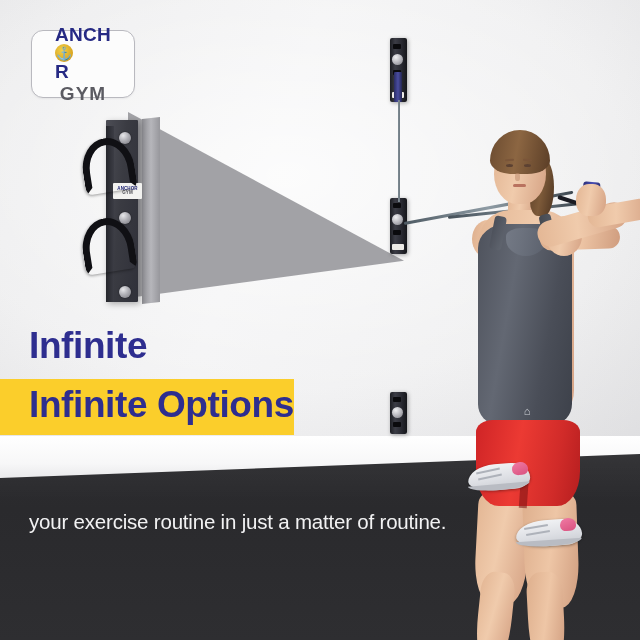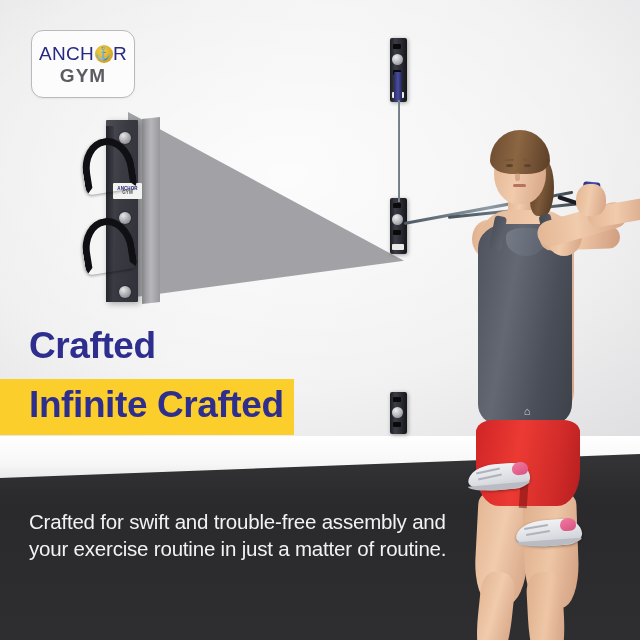--- a/index.html
+++ b/index.html
@@ -415,26 +415,27 @@
     border: 1px solid #b9b9bf;
     border-radius: 12px;
     display: flex;
     flex-direction: column;
     align-items: center;
     justify-content: center;
     box-shadow: 0 1px 2px rgba(0,0,0,0.05);
   }
   .logo-line1 {
     font-size: 19px;
-    font-weight: normal;
+    font-weight: bold;
     color: #262a84;
     letter-spacing: 0.3px;
     line-height: 1;
     display: flex;
-    align-items: flex-end;
+    align-items: flex-start;
+    flex-direction: column;
   }
   .anchor-o {
     display: inline-flex;
     align-items: center;
     justify-content: center;
     width: 18px; height: 18px;
     border-radius: 50%;
     background: radial-gradient(circle at 40% 35%, #f2d14a 0%, #d8a41f 70%, #a87d12 100%);
     color: #1d2275;
     font-size: 13px;
@@ -595,22 +596,21 @@
 
   <div class="logo-box">
     <div class="logo-line1">
       <span>ANCH</span>
       <span class="anchor-o">⚓</span>
       <span>R</span>
     </div>
     <div class="logo-line2">GYM</div>
   </div>
 
-  <div class="headline1">Crafted</div>
+  <div class="headline1">Infinite</div>
   <div class="hl-band"></div>
-  <div class="headline2">Infinite Crafted</div>
+  <div class="headline2">Infinite Options</div>
 
   <div class="caption">
-    <span>Crafted for swift and trouble-free assembly and</span>
     <span>your exercise routine in just a matter of routine.</span>
   </div>
 
 </div>
 
 </body></html>

